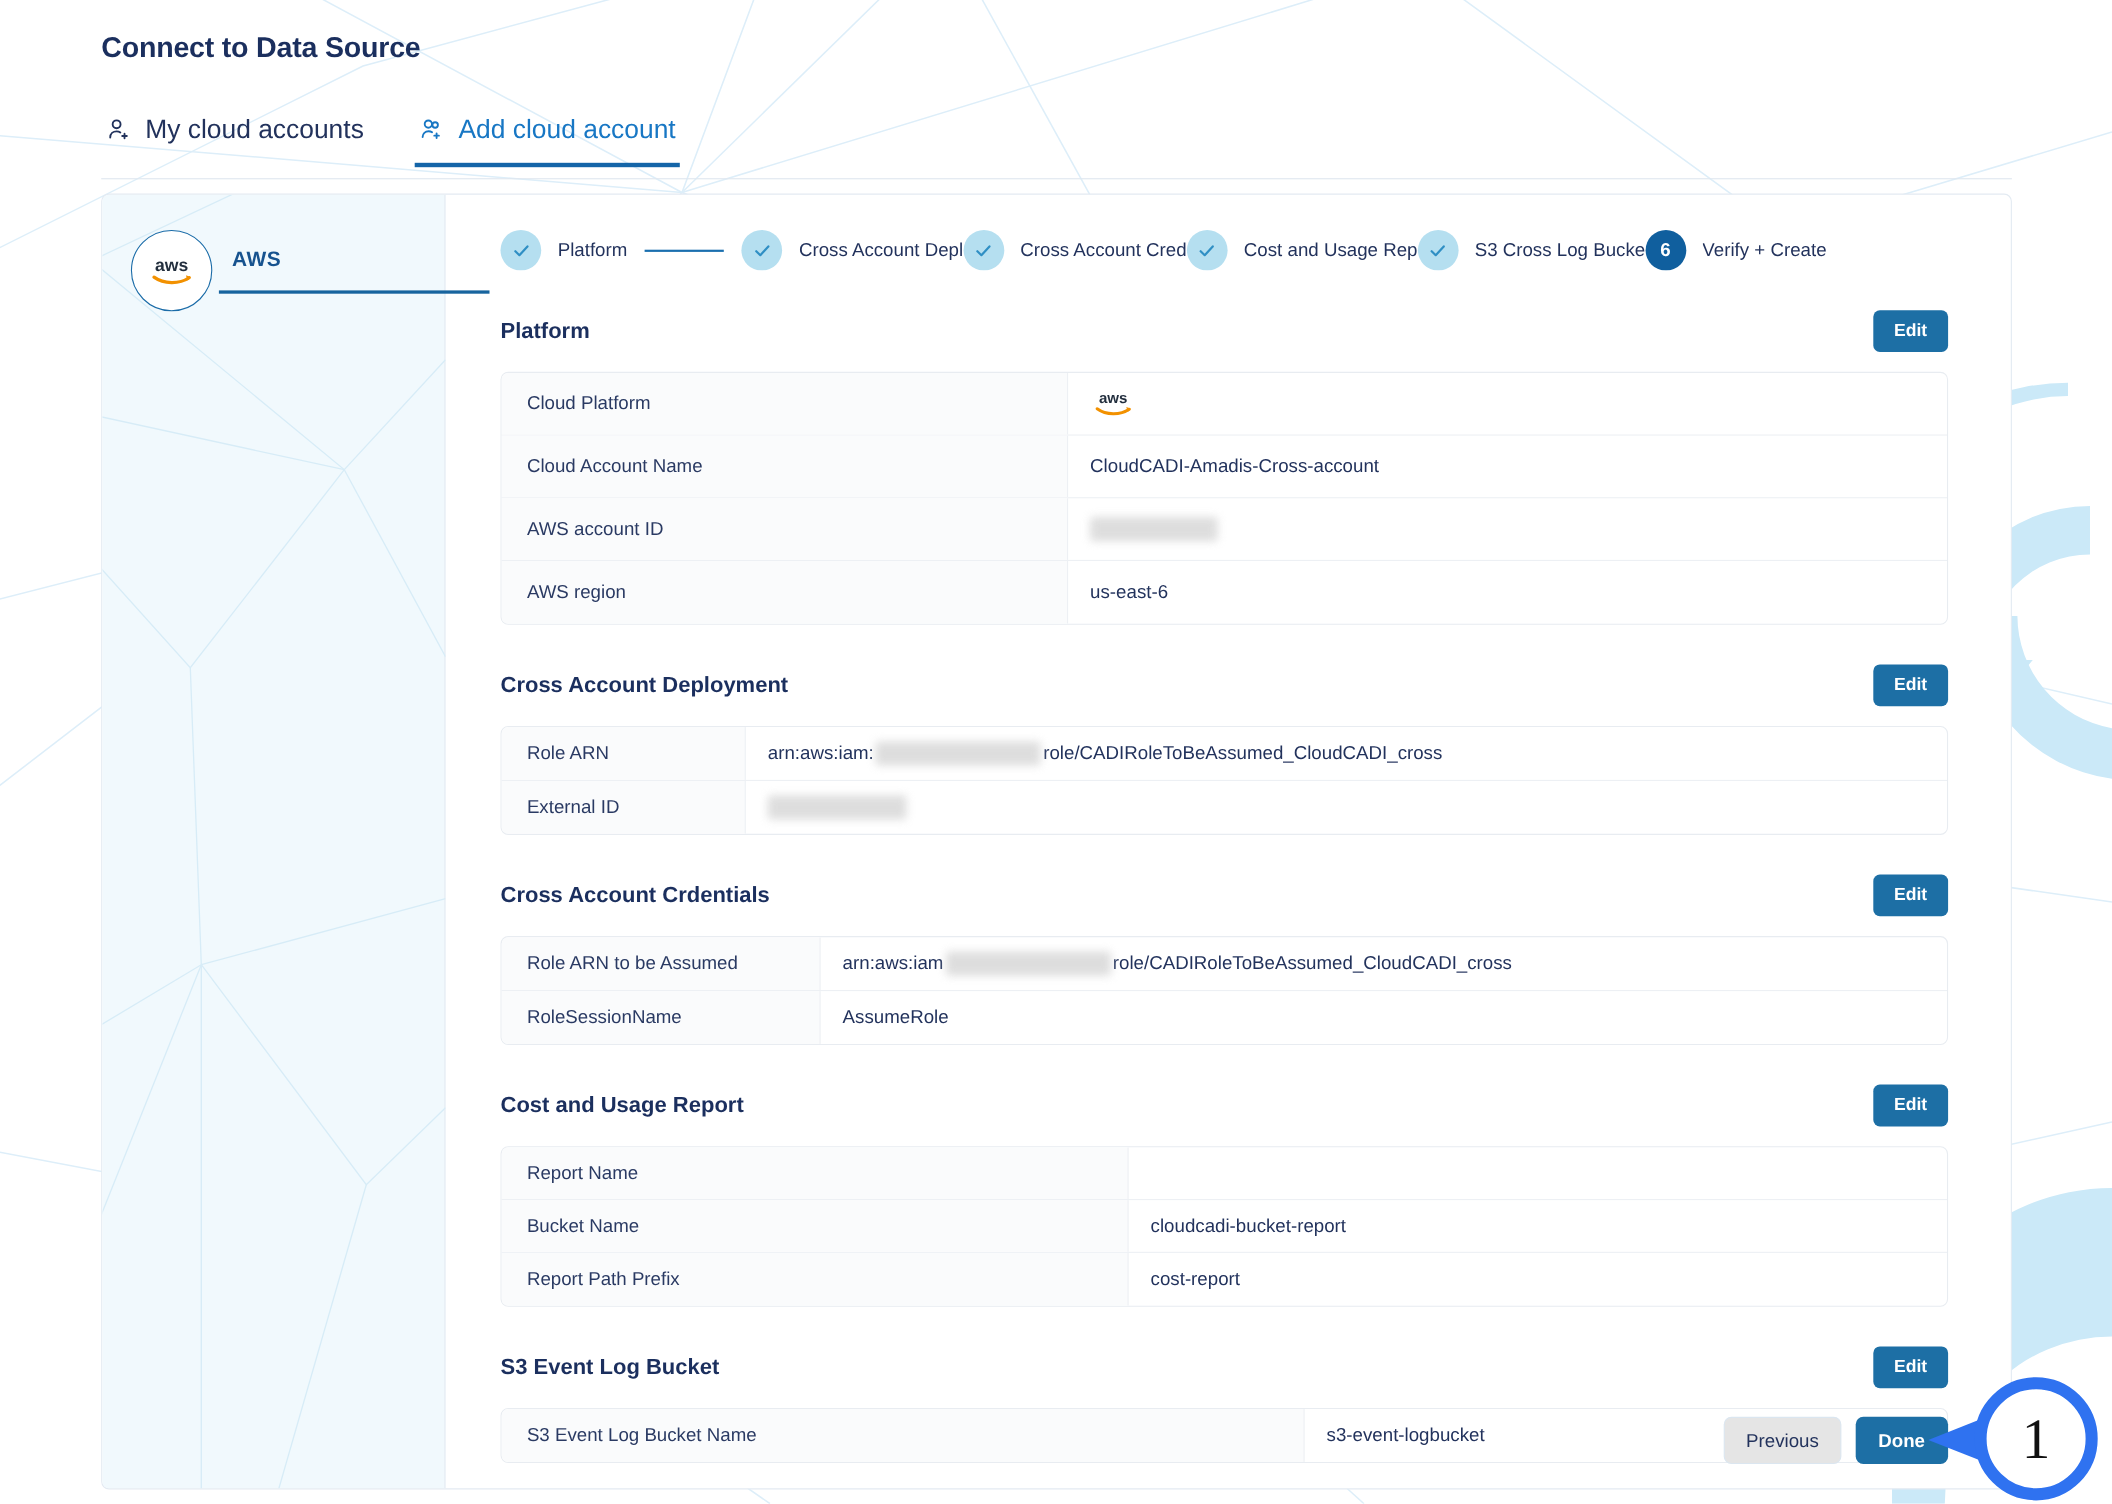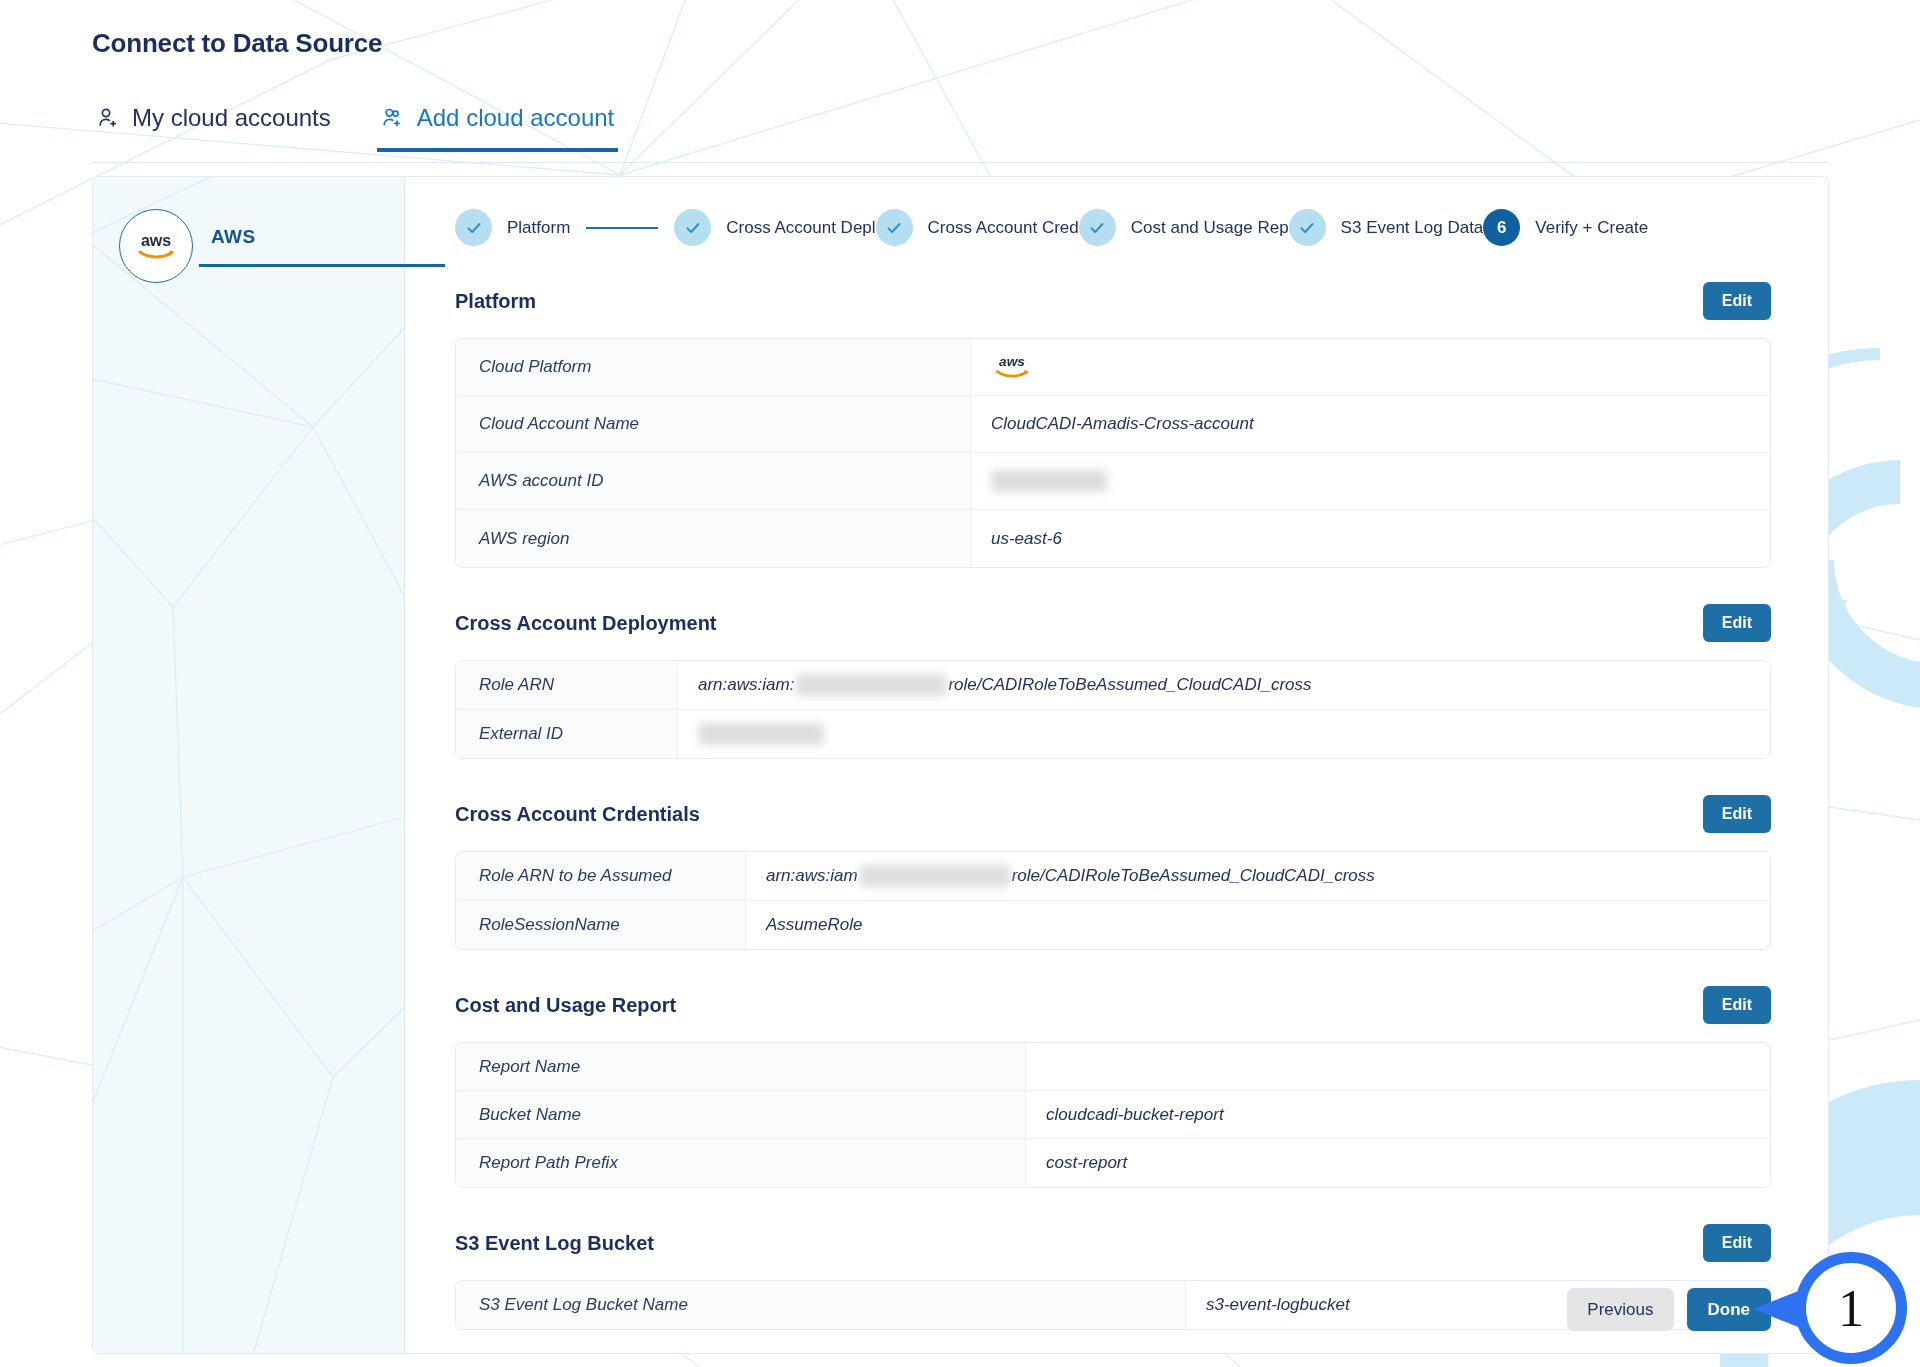--- a/index.html
+++ b/index.html
@@ -233,21 +233,20 @@
     cursor: pointer;
     font-family: "Liberation Sans", sans-serif;
     line-height: 1;
   }
 
   .kv-table {
     border: 1px solid #e8ecf1;
     border-radius: 7px;
     overflow: hidden;
     background: #ffffff;
-    font-style: italic;
   }
   .kv-row {
     display: flex;
     border-bottom: 1px solid #edf0f4;
     min-height: 49px;
     align-items: center;
   }
   .kv-row:last-child { border-bottom: none; }
   .kv-key {
     background: #fafbfc;
@@ -498,21 +497,21 @@
               </svg>
             </div>
             <span class="step-label">Cost and Usage Rep</span>
           </div>
           <div class="step">
             <div class="step-dot">
               <svg width="20" height="20" viewBox="0 0 20 20" fill="none" stroke="#2f8fc4" stroke-width="2" stroke-linecap="round" stroke-linejoin="round">
                 <path d="M4.5 10.4 L8.2 14 L15.5 6"></path>
               </svg>
             </div>
-            <span class="step-label">S3 Event Log Data</span>
+            <span class="step-label">S3 Cross Log Bucke</span>
           </div>
           <div class="step">
             <div class="step-dot current">6</div>
             <span class="step-label current">Verify + Create</span>
           </div>
         </div>
 
       <div class="sections" id="sections">
           <div class="section-head">
             <div class="section-title">Platform</div>

